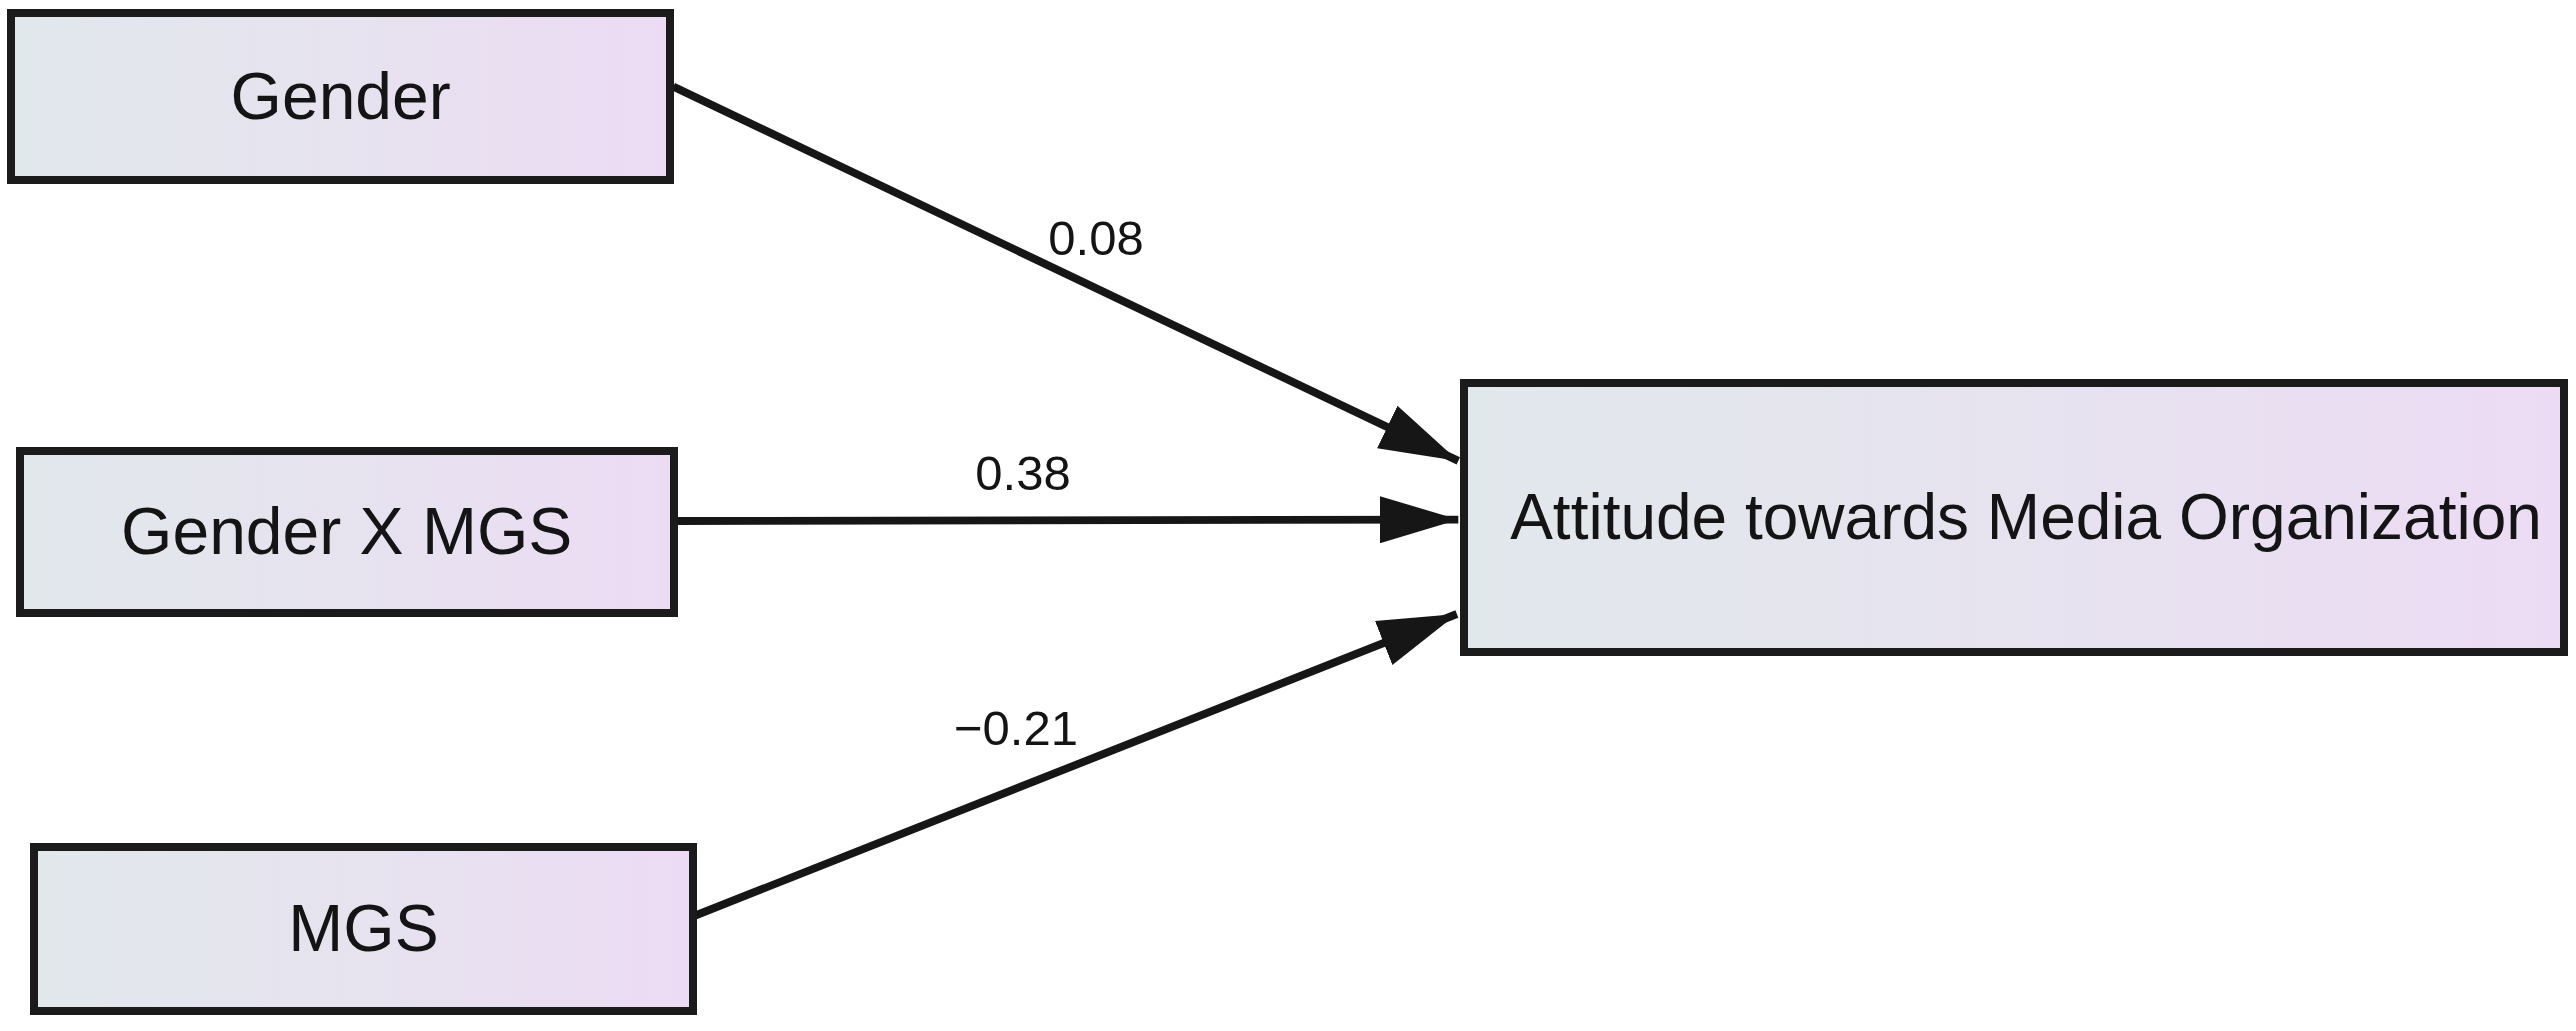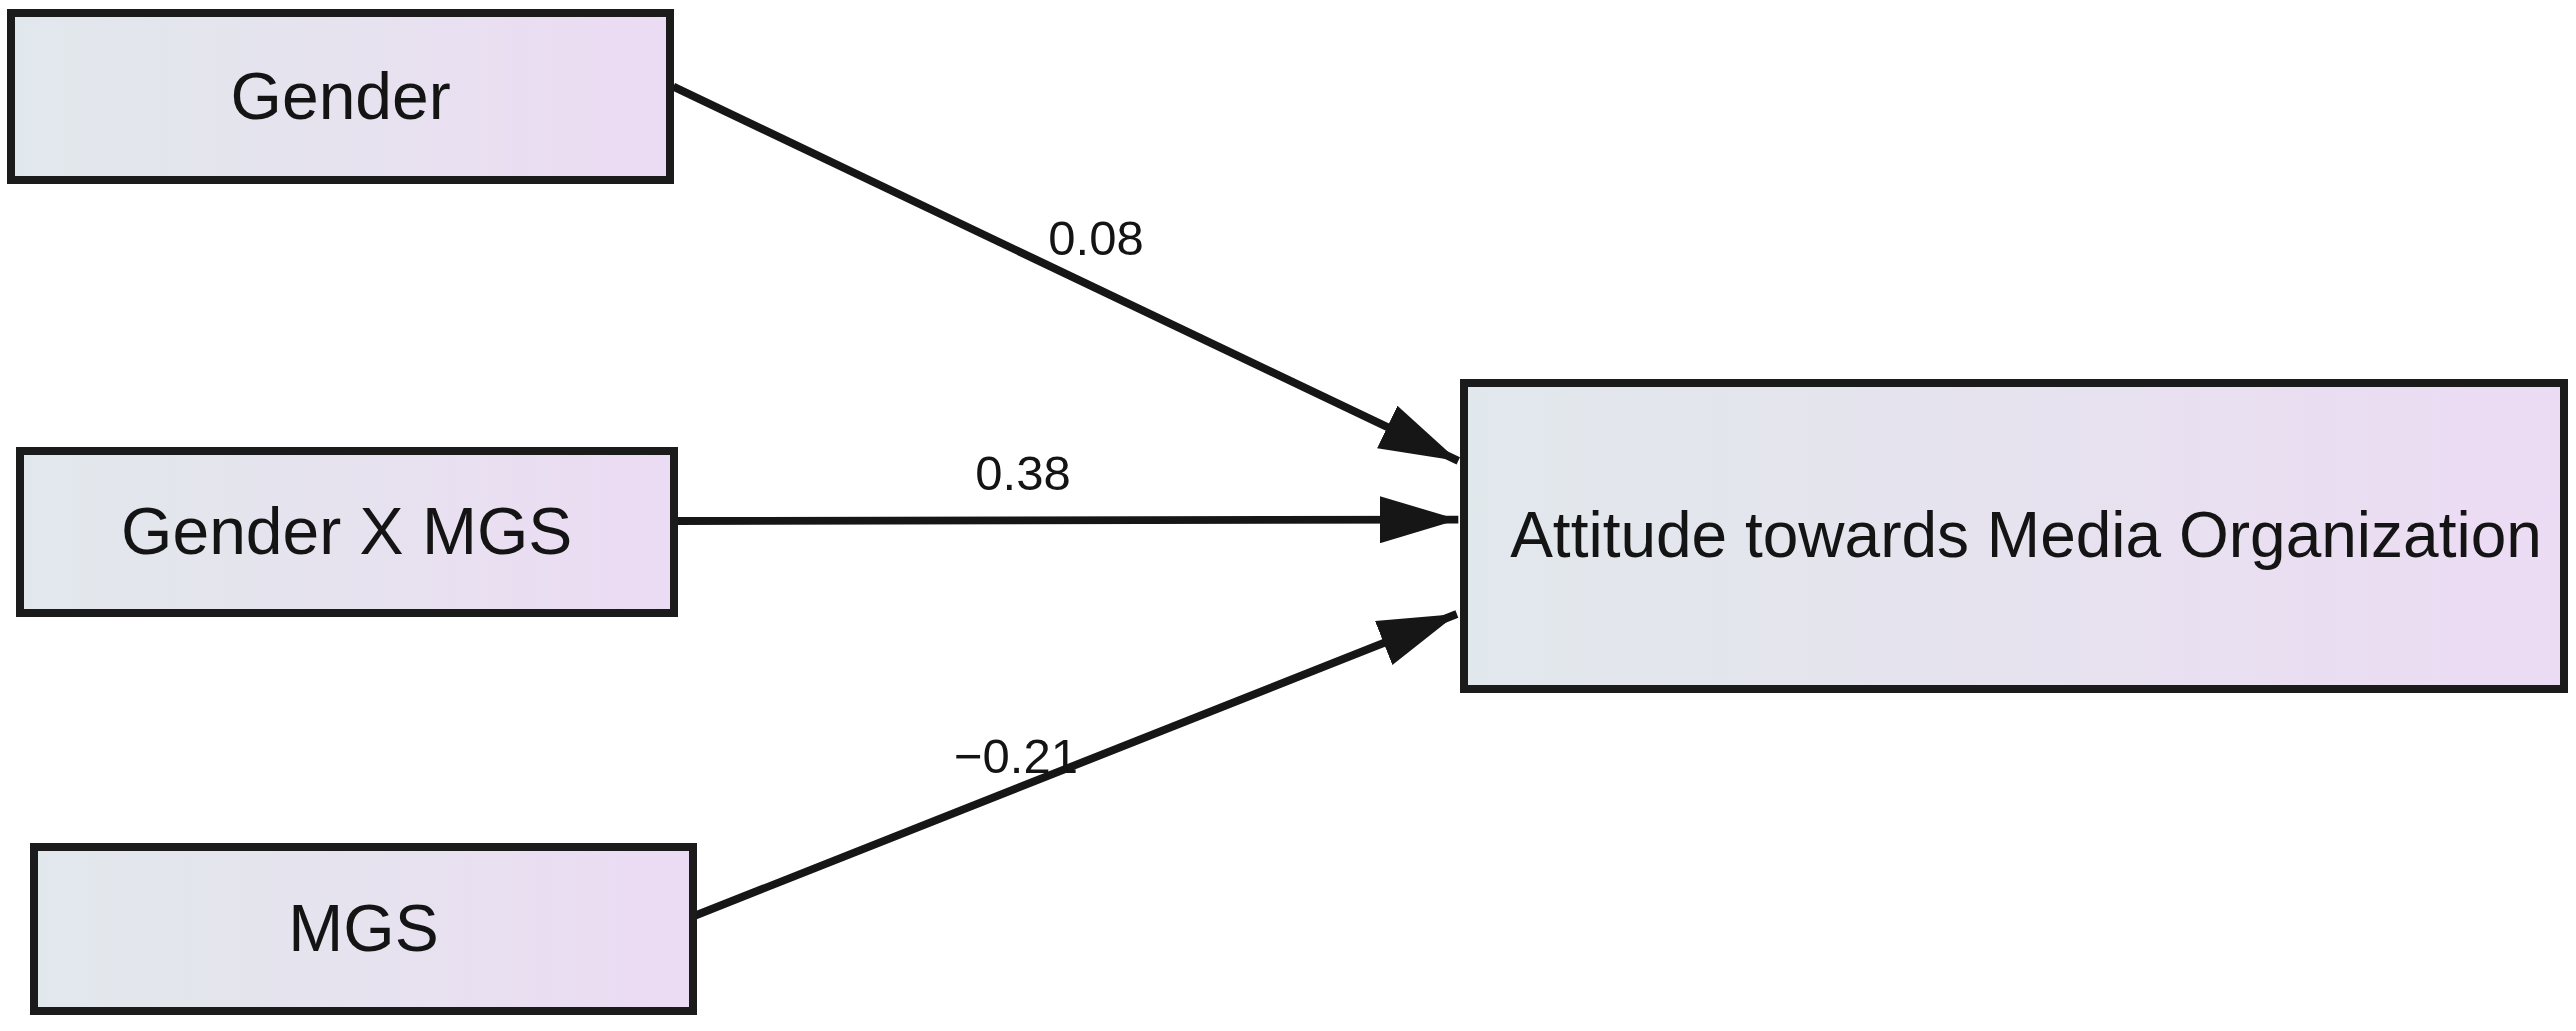--- a/index.html
+++ b/index.html
@@ -40,31 +40,31 @@
     justify-content: center;
     text-align: center;
     color: var(--text, #141414);
     font-size: 66px;
     line-height: 1.05;
     white-space: nowrap;
   }
   .node-gender        { left: 7.2px;   top: 9.3px;   width: 667px;  height: 175px; }
   .node-gender-x-mgs  { left: 15.7px;   top: 447px;  width: 662px;  height: 170px; align-items: center; }
   .node-mgs           { left: 30px;   top: 843px; width: 667px;  height: 172px; }
-  .node-attitude      { left: 1460px; top: 379px;  width: 1108px; height: 314px; font-size: 64px; padding-left: 24px; }
+  .node-attitude      { left: 1460px; top: 379px;  width: 1108px; height: 277px; font-size: 64px; padding-left: 24px; }
   .edge-label {
     position: absolute;
     transform: translate(-50%, -50%);
     color: var(--text, #141414);
     font-size: 49px;
     white-space: nowrap;
   }
   .edge-label-1 { left: 1096px; top: 238px; text-align: right; }
   .edge-label-2 { left: 1023px; top: 473px; }
-  .edge-label-3 { left: 1016px; top: 756px; text-align: center; }
+  .edge-label-3 { left: 1016px; top: 728px; text-align: center; }
 </style>
 </head>
 <body>
 
 <div class="canvas">
 
   <svg class="arrow-layer" viewBox="0 0 3600 1442" xmlns="http://www.w3.org/2000/svg">
     <defs>
       <marker id="arrowhead" viewBox="0 0 10 6" refX="10" refY="3" markerWidth="10" markerHeight="6" markerUnits="strokeWidth" orient="auto">
         <path class="head" d="M0,0 L10,3 L0,6 Z"></path>

